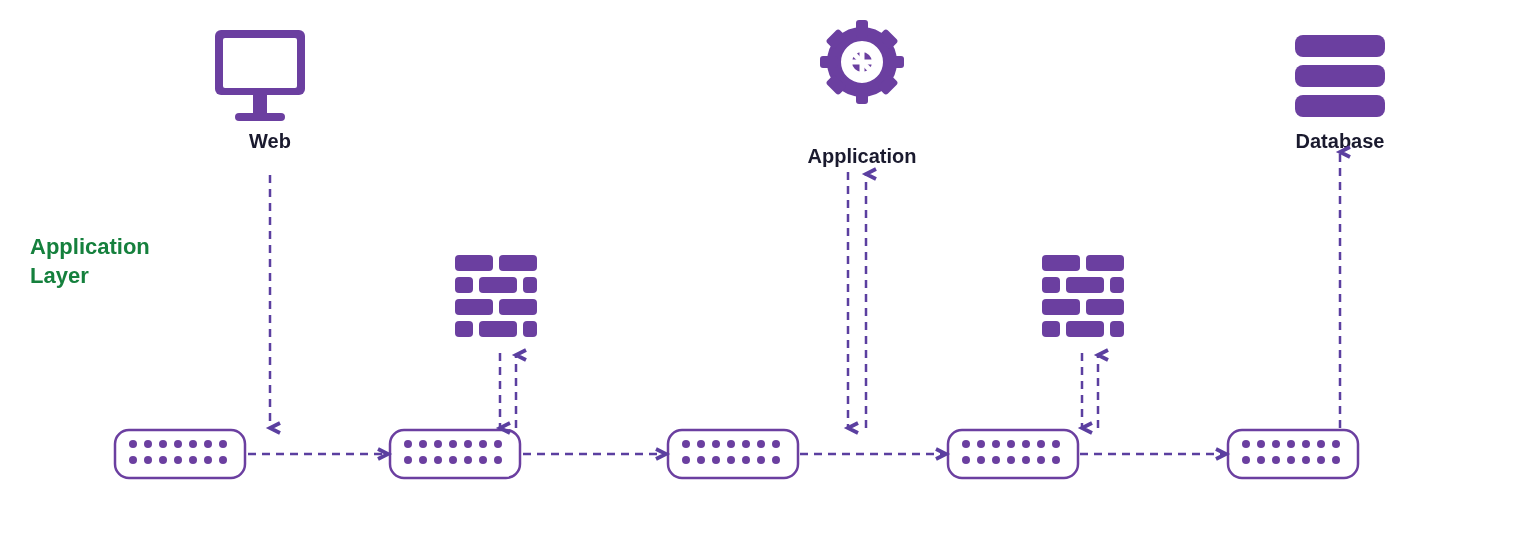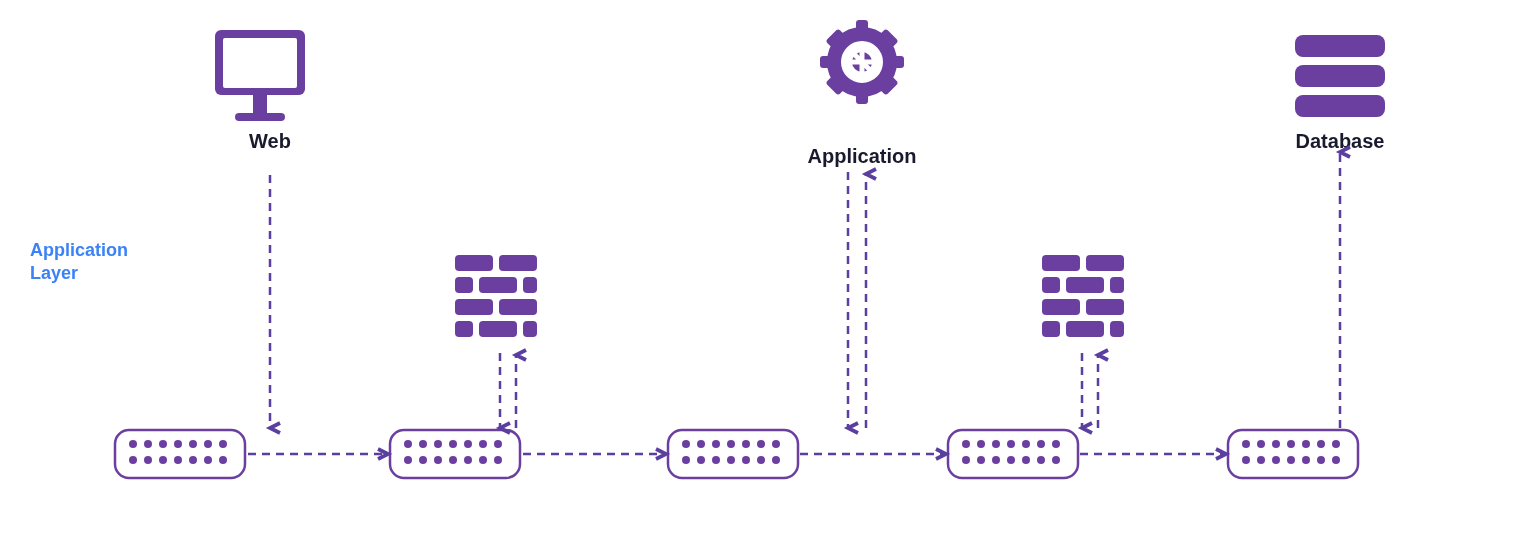--- a/index.html
+++ b/index.html
@@ -20,23 +20,23 @@
       align-items: center;
       justify-content: flex-start;
       padding: 0 60px;
     }
 
     .layer-label {
       position: absolute;
       left: 30px;
       top: 50%;
       transform: translateY(-60%);
-      font-size: 18px;
+      font-size: 22px;
       font-weight: 600;
-      color: #3b82f6;
+      color: #15803d;
       line-height: 1.3;
       width: 120px;
     }
 
     
     .main-svg {
       position: absolute;
       top: 0;
       left: 0;
       width: 100%;

